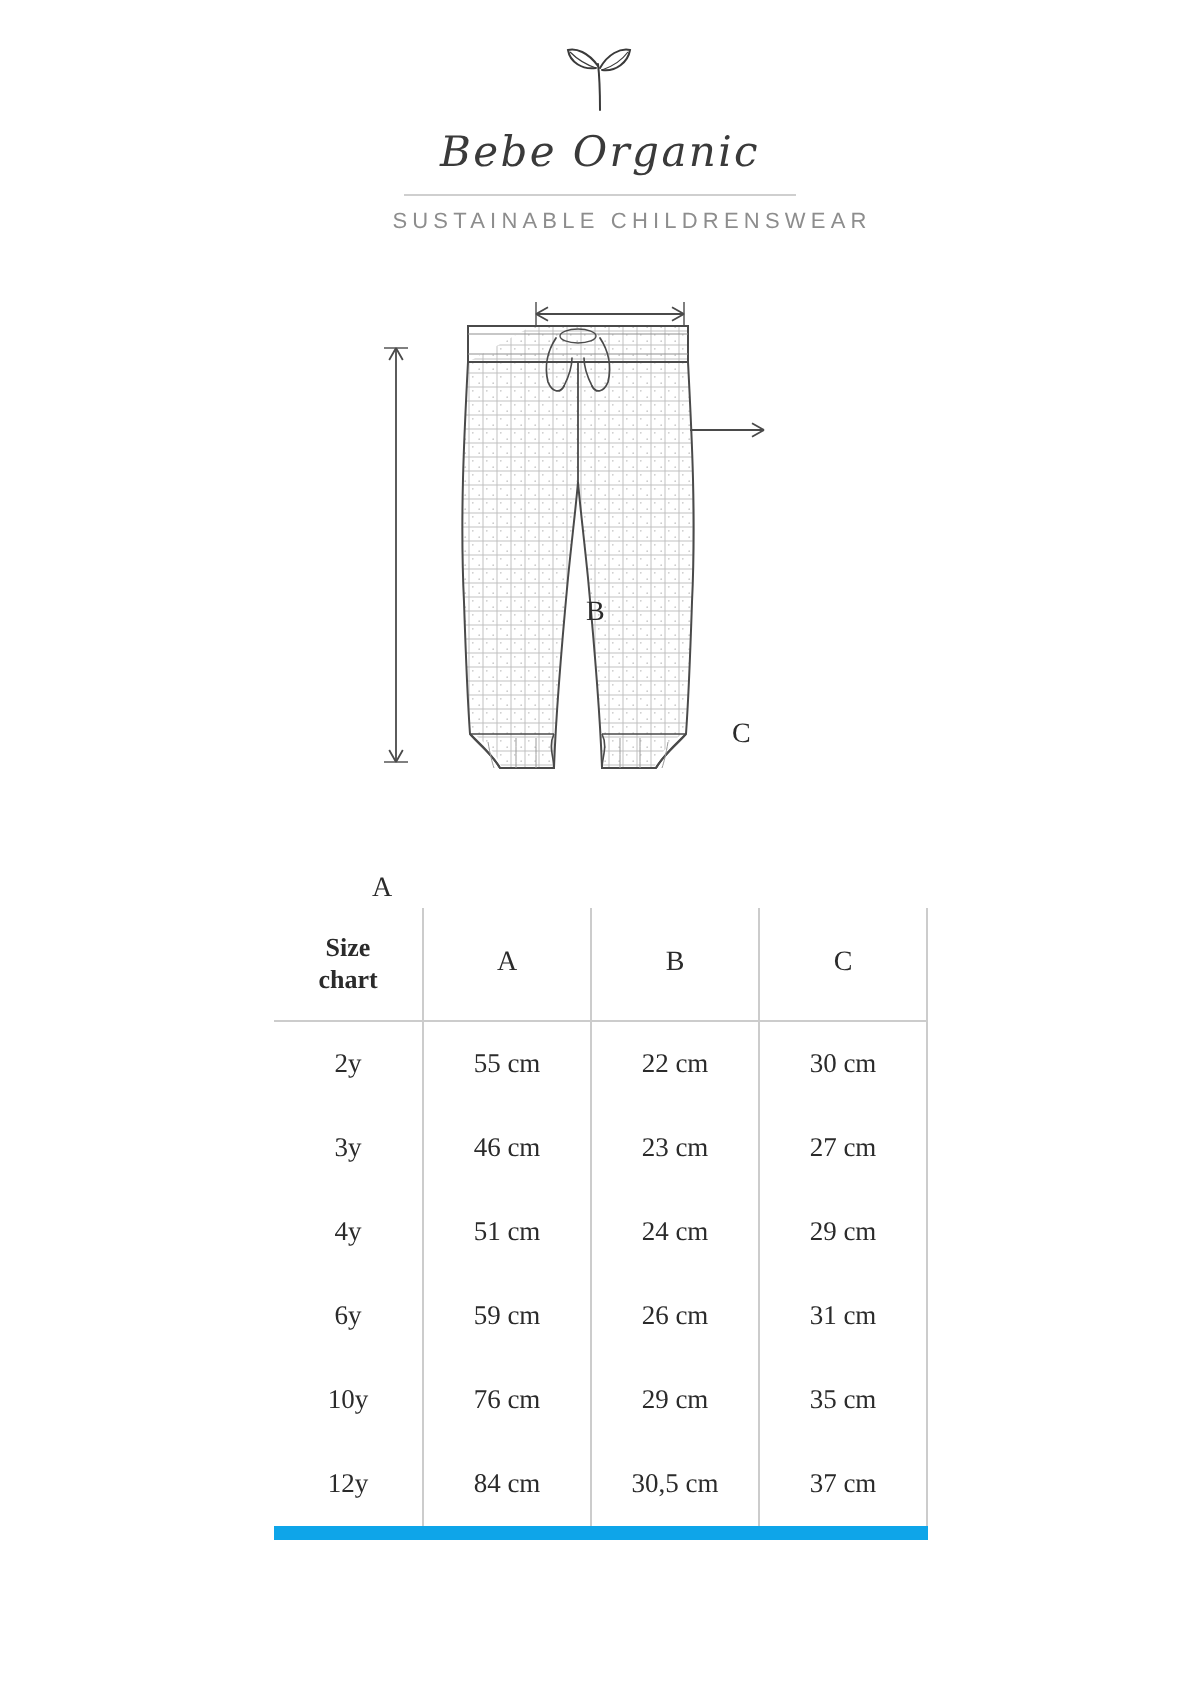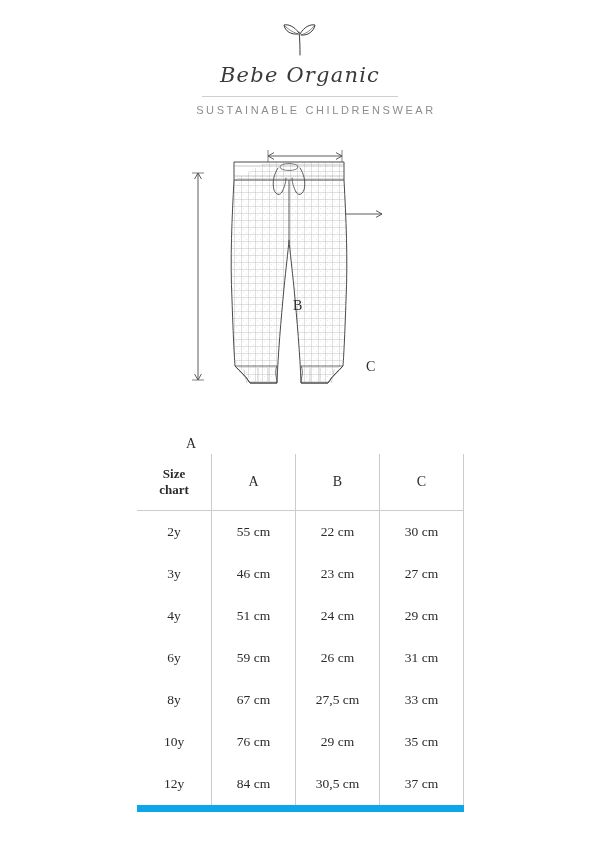--- a/index.html
+++ b/index.html
@@ -288,26 +288,20 @@
         <td class="cell">24 cm</td>
         <td class="cell last">29 cm</td>
       </tr>
       <tr>
         <td class="cell-size">6y</td>
         <td class="cell">59 cm</td>
         <td class="cell">26 cm</td>
         <td class="cell last">31 cm</td>
       </tr>
       <tr>
-        <td class="cell-size">8y</td>
-        <td class="cell">67 cm</td>
-        <td class="cell">27,5 cm</td>
-        <td class="cell last">33 cm</td>
-      </tr>
-      <tr>
         <td class="cell-size">10y</td>
         <td class="cell">76 cm</td>
         <td class="cell">29 cm</td>
         <td class="cell last">35 cm</td>
       </tr>
       <tr>
         <td class="cell-size">12y</td>
         <td class="cell">84 cm</td>
         <td class="cell">30,5 cm</td>
         <td class="cell last">37 cm</td>

